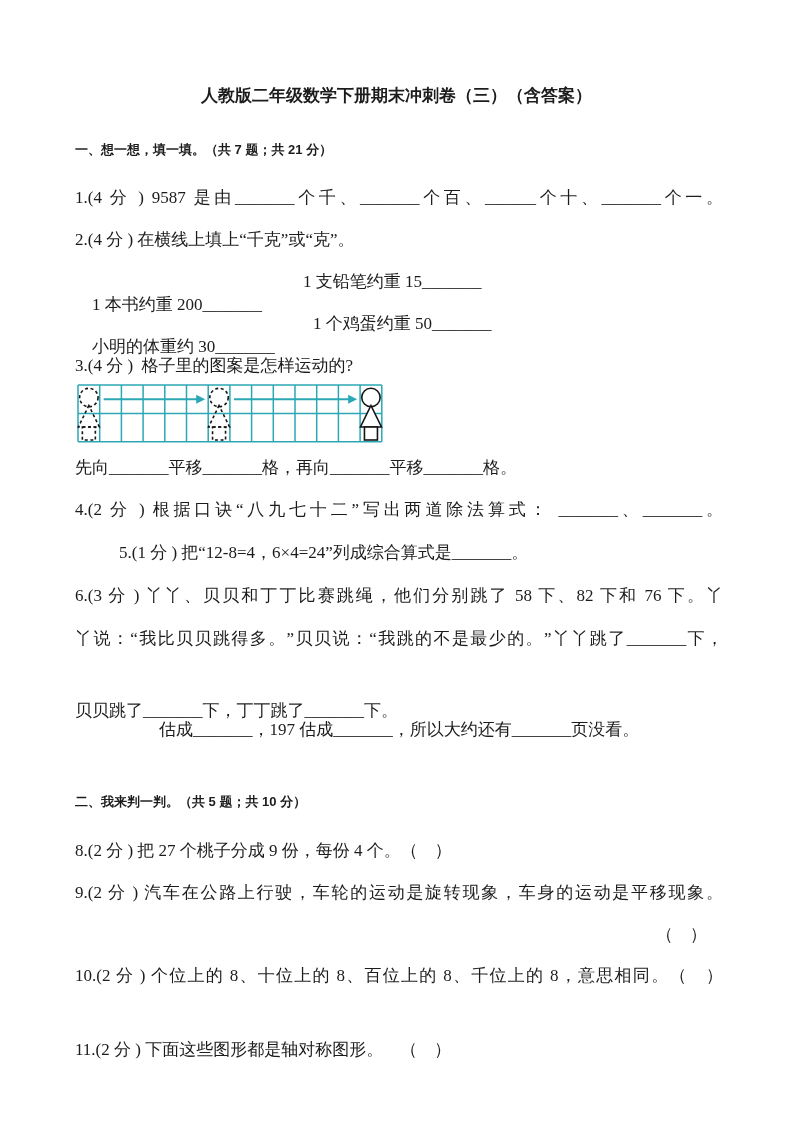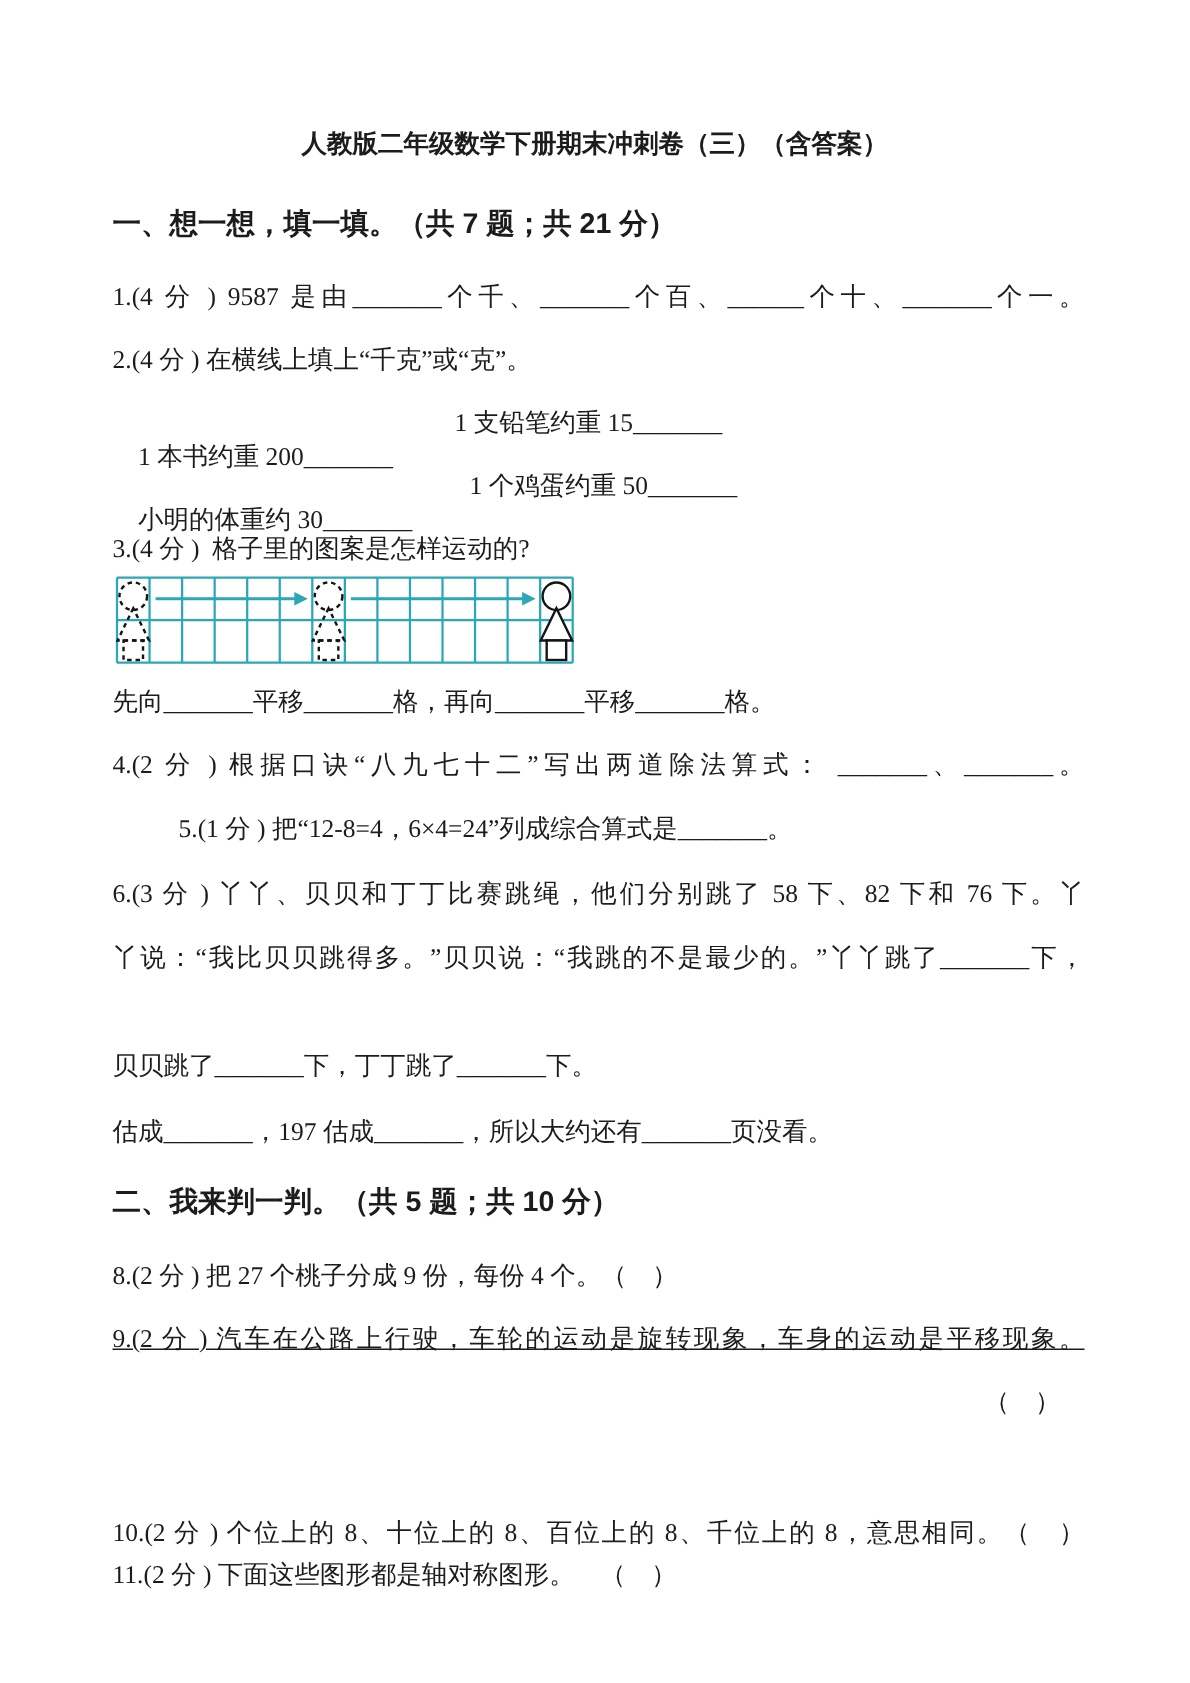--- a/index.html
+++ b/index.html
@@ -26,21 +26,21 @@
   .doc-title {
     position:absolute; top:84px; left:0; width:793px;
     text-align:center;
     font-family:"Liberation Sans","DejaVu Sans",sans-serif;
     font-weight:700; font-size:17px; line-height:24px;
     white-space:pre;
   }
   .sec-heading {
     position:absolute; left:75px; width:648px;
     font-family:"Liberation Sans","DejaVu Sans",sans-serif;
-    font-weight:700; font-size:19px; line-height:25px;
+    font-weight:700; font-size:13px; line-height:25px;
     white-space:pre;
   }
   .sub-right { position:absolute; top:0; }
   .paren-right { text-align:right; width:632px; }
   .grid-svg { position:absolute; left:76px; top:383px; }
 </style>
 </head>
 <body>
 
 <div class="page">
@@ -103,26 +103,26 @@
   <div class="line" style="top:456px;">先向_______平移_______格，再向_______平移_______格。</div>
 
   <div class="line justify" style="top:498px;">4.(2 分 ) 根据口诀“八九七十二”写出两道除法算式： _______、_______。</div>
 
   <div class="line" style="top:541px;margin-left:44px;">5.(1 分 ) 把“12-8=4，6×4=24”列成综合算式是_______。</div>
 
   <div class="line justify" style="top:584px;">6.(3 分 ) 丫丫、贝贝和丁丁比赛跳绳，他们分别跳了 58 下、82 下和 76 下。丫</div>
   <div class="line justify" style="top:627px;">丫说：“我比贝贝跳得多。”贝贝说：“我跳的不是最少的。”丫丫跳了_______下，</div>
   <div class="line" style="top:669px;margin-top:30px;">贝贝跳了_______下，丁丁跳了_______下。</div>
 
-  <div class="line" style="top:743px;">估成_______，197 估成_______，所以大约还有_______页没看。</div>
+  <div class="line" style="top:718px;text-align:center;">估成_______，197 估成_______，所以大约还有_______页没看。</div>
 
   <div class="sec-heading" style="top:789px;">二、我来判一判。（共 5 题；共 10 分）</div>
 
   <div class="line" style="top:839px;">8.(2 分 ) 把 27 个桃子分成 9 份，每份 4 个。（　）</div>
 
-  <div class="line justify" style="top:881px;text-decoration:underline;">9.(2 分 ) 汽车在公路上行驶，车轮的运动是旋转现象，车身的运动是平移现象。</div>
+  <div class="line justify" style="top:881px;">9.(2 分 ) 汽车在公路上行驶，车轮的运动是旋转现象，车身的运动是平移现象。</div>
   <div class="line paren-right" style="top:923px;">（　）</div>
 
-  <div class="line justify" style="top:964px;margin-top:46px;">10.(2 分 ) 个位上的 8、十位上的 8、百位上的 8、千位上的 8，意思相同。（　）</div>
+  <div class="line justify" style="top:964px;">10.(2 分 ) 个位上的 8、十位上的 8、百位上的 8、千位上的 8，意思相同。（　）</div>
 
   <div class="line" style="top:1006px;margin-top:32px;">11.(2 分 ) 下面这些图形都是轴对称图形。　（　）</div>
 
 </div>
 
 </body></html>

